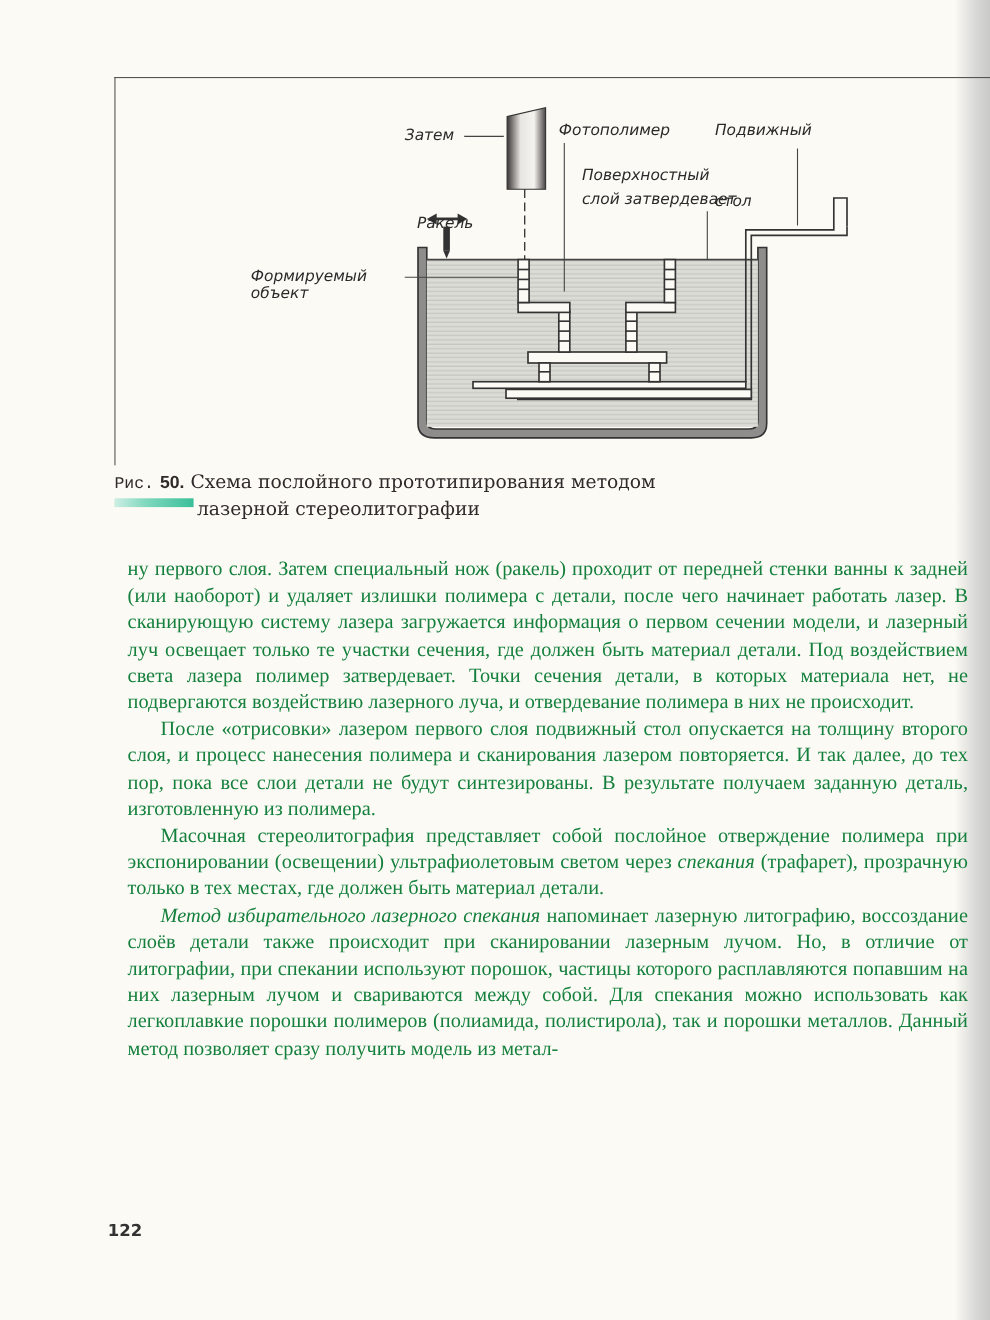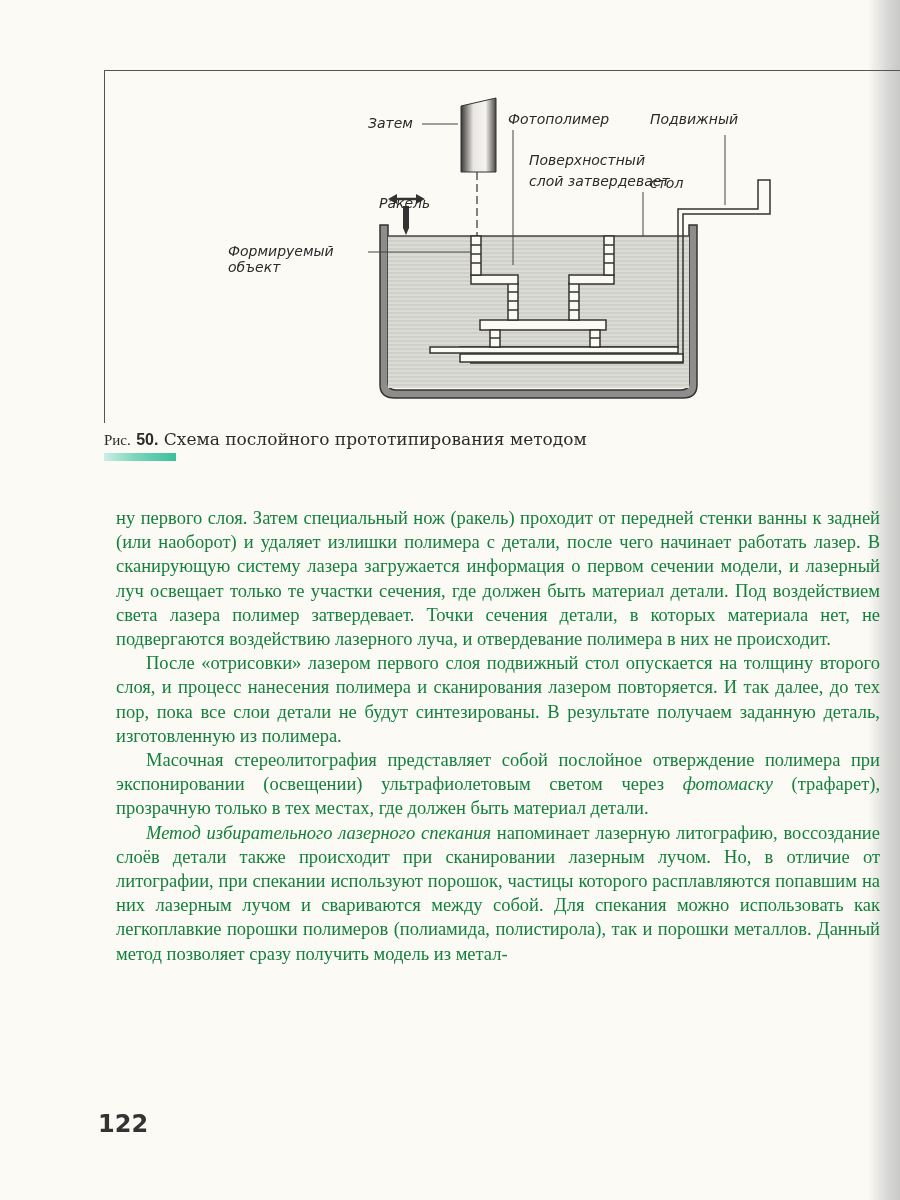--- a/index.html
+++ b/index.html
@@ -20,41 +20,41 @@
     .diagram { position: absolute; left: 0; top: 0; }
     .label {
       position: absolute; font-family: "DejaVu Sans", "Liberation Sans", sans-serif;
       font-style: italic; font-size: 14px; line-height: 15px; color: #2a2a2a;
     }
     .caption {
       position: absolute; left: 104px; top: 428px; width: 600px;
       font-size: 17px; line-height: 22px; color: #2e2a2a;
     }
     .caption .fig-prefix {
-      font-family: Liberation Serif, serif; font-size: 15px;
+      font-family: Liberation Mono, monospace; font-size: 15px;
     }
     .caption .fig-num { font-family: "Liberation Sans", sans-serif; font-weight: bold; font-size: 16px; }
     .caption .line2 { padding-left: 75px; display: block; }
     .caption .marker {
       position: absolute; left: 0; top: 25px; width: 72px; height: 8px;
       background: linear-gradient(to right, #cdeee4 0%, #7fd8bd 40%, #3bbf9a 100%);
     }
     .body-text {
       position: absolute; left: 116px; top: 506px; width: 764px;
       font-size: 18.5px; line-height: 24.2px; text-align: justify;
       font-family: "Liberation Serif", "DejaVu Serif", serif;
       color: #15803d;
     }
     .body-text p { margin: 0; }
     .body-text p.indent { text-indent: 30px; }
     .body-text em { font-style: italic; }
     .page-number {
       position: absolute; left: 98px; top: 1110px;
       font-family: "DejaVu Sans", "Liberation Sans", sans-serif; font-weight: bold;
-      font-size: 24px; color: #333;
+      font-size: 15px; color: #333;
     }
   </style>
 </head>
 <body>
 
 <div class="page-shade"></div>
 
 <div class="figure-frame"></div>
 
 <svg class="diagram" width="900" height="430" viewBox="0 0 900 430">
@@ -145,23 +145,24 @@
 <div class="label" style="left:529px; top:153px;">Поверхностный</div>
 <div class="label" style="left:529px; top:174px;">слой затвердевает</div>
 <div class="label" style="left:379px; top:196px;">Ракель</div>
 <div class="label" style="left:228px; top:244px;">Формируемый</div>
 <div class="label" style="left:228px; top:260px;">объект</div>
 
 <div class="caption">
   <span class="fig-prefix">Рис.</span>
   <span class="fig-num">50.</span>
   <span>Схема послойного прототипирования методом</span>
+  <span class="line2">лазерной стереолитографии</span>
   <span class="marker"></span>
 </div>
 
 <div class="body-text">
   <p>ну первого слоя. Затем специальный нож (ракель) проходит от передней стенки ванны к задней (или наоборот) и удаляет излишки полимера с детали, после чего начинает работать лазер. В сканирующую систему лазера загружается информация о первом сечении модели, и лазерный луч освещает только те участки сечения, где должен быть материал детали. Под воздействием света лазера полимер затвердевает. Точки сечения детали, в которых материала нет, не подвергаются воздействию лазерного луча, и отвердевание полимера в них не происходит.</p>
   <p class="indent">После «отрисовки» лазером первого слоя подвижный стол опускается на толщину второго слоя, и процесс нанесения полимера и сканирования лазером повторяется. И так далее, до тех пор, пока все слои детали не будут синтезированы. В результате получаем заданную деталь, изготовленную из полимера.</p>
-  <p class="indent"><span>Масочная стереолитография представляет собой послойное отверждение полимера при экспонировании (освещении) ультрафиолетовым светом через </span><em>фотомаску</em><span> (трафарет), прозрачную только в тех местах, где должен быть материал детали.</span></p>
+  <p class="indent"><span>Масочная стереолитография представляет собой послойное отверждение полимера при экспонировании (освещении) ультрафиолетовым светом через </span><em>спекания</em><span> (трафарет), прозрачную только в тех местах, где должен быть материал детали.</span></p>
   <p class="indent"><em>Метод избирательного лазерного спекания</em><span> напоминает лазерную литографию, воссоздание слоёв детали также происходит при сканировании лазерным лучом. Но, в отличие от литографии, при спекании используют порошок, частицы которого расплавляются попавшим на них лазерным лучом и свариваются между собой. Для спекания можно использовать как легкоплавкие порошки полимеров (полиамида, полистирола), так и порошки металлов. Данный метод позволяет сразу получить модель из метал-</span></p>
 </div>
 
 <div class="page-number">122</div>
 
 </body></html>

